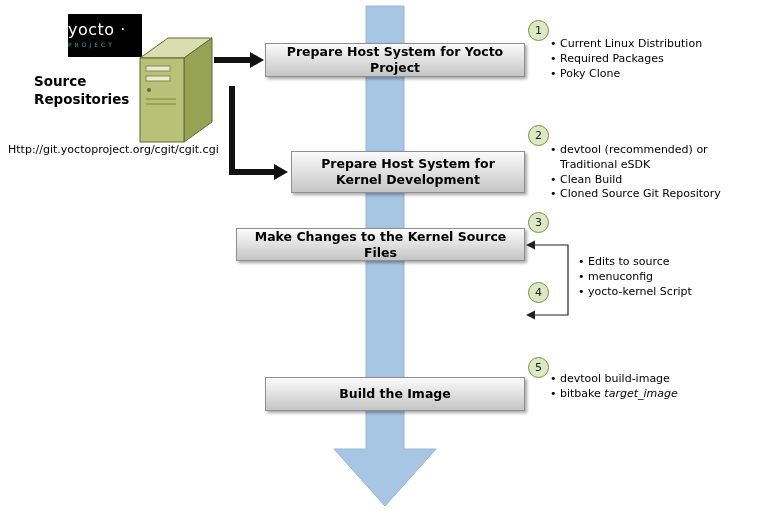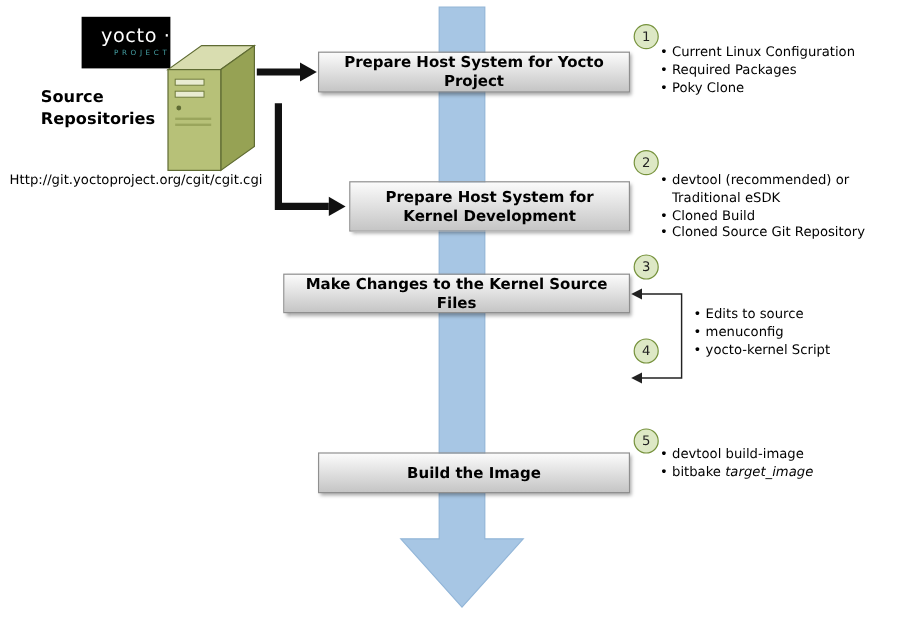--- a/index.html
+++ b/index.html
@@ -17,21 +17,21 @@
             background:#dde8c5;border:1.5px solid #76923c;display:flex;align-items:center;
             justify-content:center;font-size:11px;color:#222;box-sizing:border-box;}
 
   .bullet-list{position:absolute;z-index:4;font-size:11px;line-height:14.8px;color:#000;}
   .bullet-item{display:flex;}
   .bullet-dot{width:10px;flex:0 0 10px;}
   .bullet-text{white-space:pre-line;}
   .italic{font-style:italic;}
 
   .yocto-logo{position:absolute;left:68px;top:14px;width:74px;height:43px;background:#000;
-              color:#fff;z-index:4;text-align:right;box-sizing:border-box;padding-top:8px;}
+              color:#fff;z-index:4;text-align:left;box-sizing:border-box;padding-top:8px;}
   .yocto-wordmark{font-size:16px;line-height:16px;letter-spacing:.5px;}
   .yocto-project{font-size:6px;letter-spacing:3px;color:#45a1a5;margin-top:3px;}
 
   .source-label{position:absolute;left:34px;top:72px;font-size:13.5px;font-weight:bold;
                 line-height:1.35;white-space:pre-line;z-index:4;color:#000;}
   .source-url{position:absolute;left:8px;top:143px;font-size:11px;z-index:4;color:#000;}
   .server{position:absolute;left:138px;top:36px;z-index:4;}
 </style>
 </head>
 <body>
@@ -99,41 +99,41 @@
   <div class="step-num" style="left:528px;top:282px">
     <span>4</span>
   </div>
   <div class="step-num" style="left:528px;top:357px">
     <span>5</span>
   </div>
 
   <div class="bullet-list" style="left:550px;top:37px;width:215px">
     <div class="bullet-item">
       <span class="bullet-dot">•</span>
-      <span class="bullet-text">Current Linux Configuration</span>
+      <span class="bullet-text">Current Linux Distribution</span>
     </div>
     <div class="bullet-item">
       <span class="bullet-dot">•</span>
       <span class="bullet-text">Required Packages</span>
     </div>
     <div class="bullet-item">
       <span class="bullet-dot">•</span>
       <span class="bullet-text">Poky Clone</span>
     </div>
   </div>
 
   <div class="bullet-list" style="left:550px;top:143px;width:215px">
     <div class="bullet-item">
       <span class="bullet-dot">•</span>
       <span class="bullet-text">devtool (recommended) or
 Traditional eSDK</span>
     </div>
     <div class="bullet-item">
       <span class="bullet-dot">•</span>
-      <span class="bullet-text">Cloned Build</span>
+      <span class="bullet-text">Clean Build</span>
     </div>
     <div class="bullet-item">
       <span class="bullet-dot">•</span>
       <span class="bullet-text">Cloned Source Git Repository</span>
     </div>
   </div>
 
   <div class="bullet-list" style="left:578px;top:255px;width:185px">
     <div class="bullet-item">
       <span class="bullet-dot">•</span>

